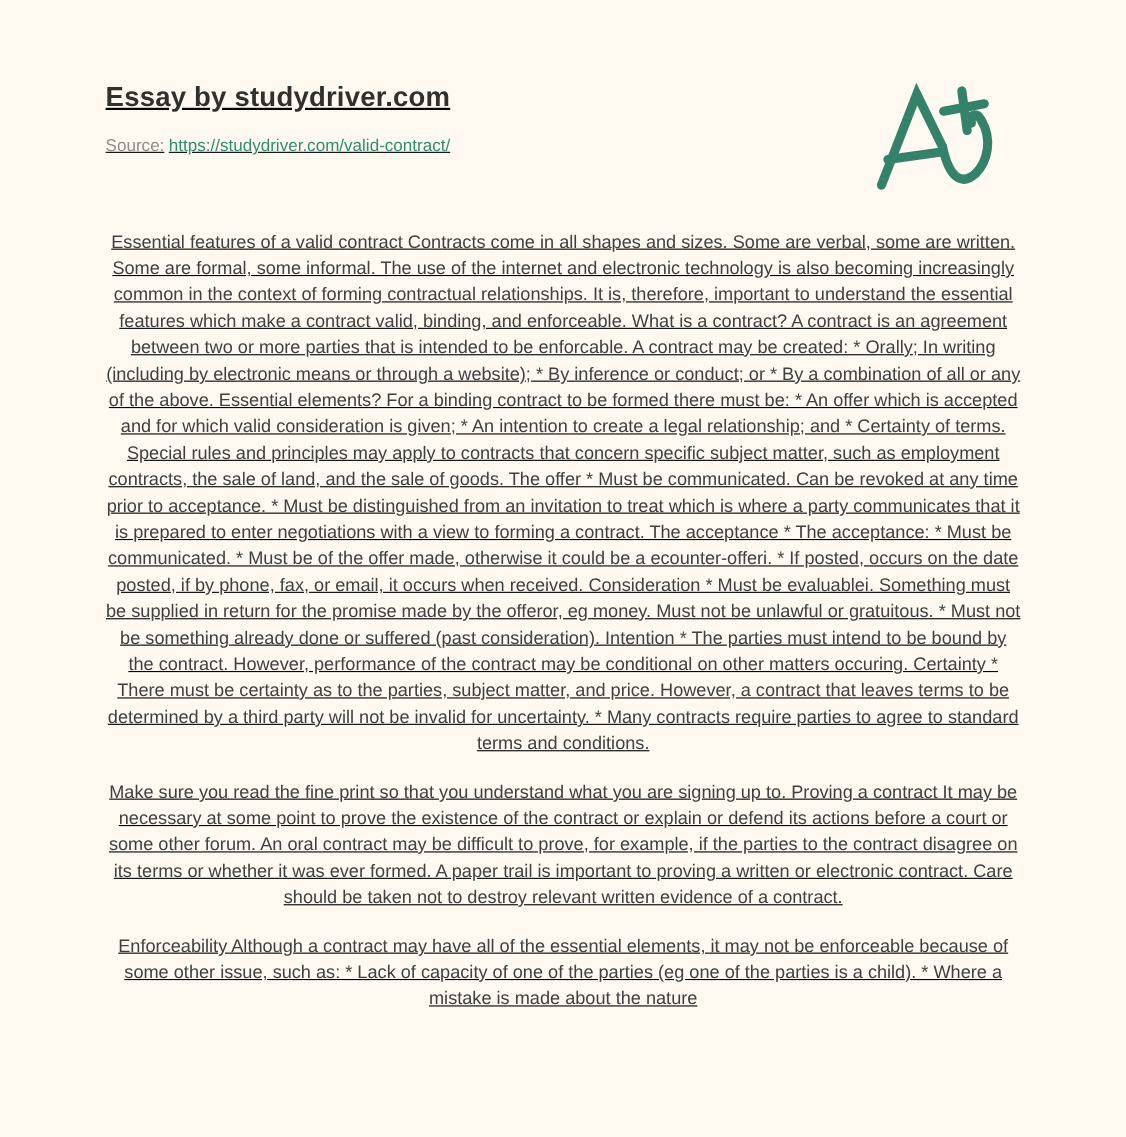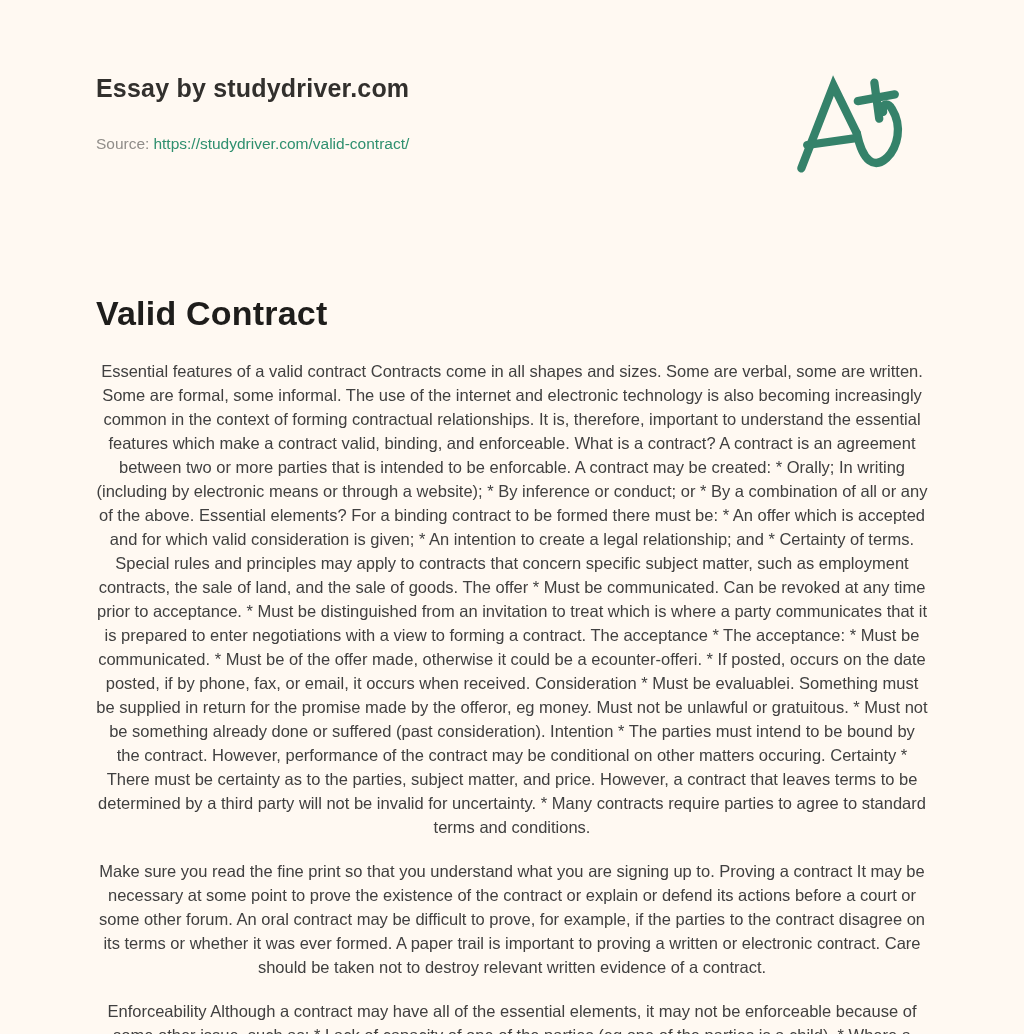--- a/index.html
+++ b/index.html
@@ -13,39 +13,40 @@
   body {
     background: #FFF9F2;
     font-family: "Liberation Sans", "DejaVu Sans", sans-serif;
   }
 
   .page {
     width: 1024px;
     height: 1025px;
     padding: 70px 96px 0 96px;
     position: relative;
+    text-decoration: underline;
   }
 
   .header {
     display: flex;
     justify-content: space-between;
     align-items: flex-start;
   }
 
   .header-left { padding-top: 4px; }
 
   .header-title {
     font-size: 25px;
     font-weight: 700;
     color: #32302D;
     letter-spacing: 0.2px;
   }
 
   .source-line {
-    margin-top: 32px;
+    margin-top: 21px;
     font-size: 15.5px;
     color: #908D89;
   }
 
   .source-link {
     color: #2E8F6E;
     text-decoration: none;
     margin-left: 4px;
   }
 
@@ -105,21 +106,20 @@
           <path d="M76,65 C82,94 94,102 107,90 C118,79 123,58 112,40 C108,33 101,34 103,43"></path>
 
           <path d="M94,13 L99,50"></path>
 
           <path d="M77,32 L115,25"></path>
         </g>
       </svg>
     </div>
   </div>
 
-  <h1 class="article-title">Valid Contract</h1>
 
   <div class="article-body">
     <p>Essential features of a valid contract Contracts come in all shapes and sizes. Some are verbal, some are written. Some are formal, some informal. The use of the internet and electronic technology is also becoming increasingly common in the context of forming contractual relationships. It is, therefore, important to understand the essential features which make a contract valid, binding, and enforceable. What is a contract? A contract is an agreement between two or more parties that is intended to be enforcable. A contract may be created: * Orally; In writing (including by electronic means or through a website); * By inference or conduct; or * By a combination of all or any of the above. Essential elements? For a binding contract to be formed there must be: * An offer which is accepted and for which valid consideration is given; * An intention to create a legal relationship; and * Certainty of terms. Special rules and principles may apply to contracts that concern specific subject matter, such as employment contracts, the sale of land, and the sale of goods. The offer * Must be communicated. Can be revoked at any time prior to acceptance. * Must be distinguished from an invitation to treat which is where a party communicates that it is prepared to enter negotiations with a view to forming a contract. The acceptance * The acceptance: * Must be communicated. * Must be of the offer made, otherwise it could be a ecounter-offeri. * If posted, occurs on the date posted, if by phone, fax, or email, it occurs when received. Consideration * Must be evaluablei. Something must be supplied in return for the promise made by the offeror, eg money. Must not be unlawful or gratuitous. * Must not be something already done or suffered (past consideration). Intention * The parties must intend to be bound by the contract. However, performance of the contract may be conditional on other matters occuring. Certainty * There must be certainty as to the parties, subject matter, and price. However, a contract that leaves terms to be determined by a third party will not be invalid for uncertainty. * Many contracts require parties to agree to standard terms and conditions.</p>
     <p>Make sure you read the fine print so that you understand what you are signing up to. Proving a contract It may be necessary at some point to prove the existence of the contract or explain or defend its actions before a court or some other forum. An oral contract may be difficult to prove, for example, if the parties to the contract disagree on its terms or whether it was ever formed. A paper trail is important to proving a written or electronic contract. Care should be taken not to destroy relevant written evidence of a contract.</p>
     <p>Enforceability Although a contract may have all of the essential elements, it may not be enforceable because of some other issue, such as: * Lack of capacity of one of the parties (eg one of the parties is a child). * Where a mistake is made about the nature</p>
   </div>
 
 </div>
 
 </body></html>

